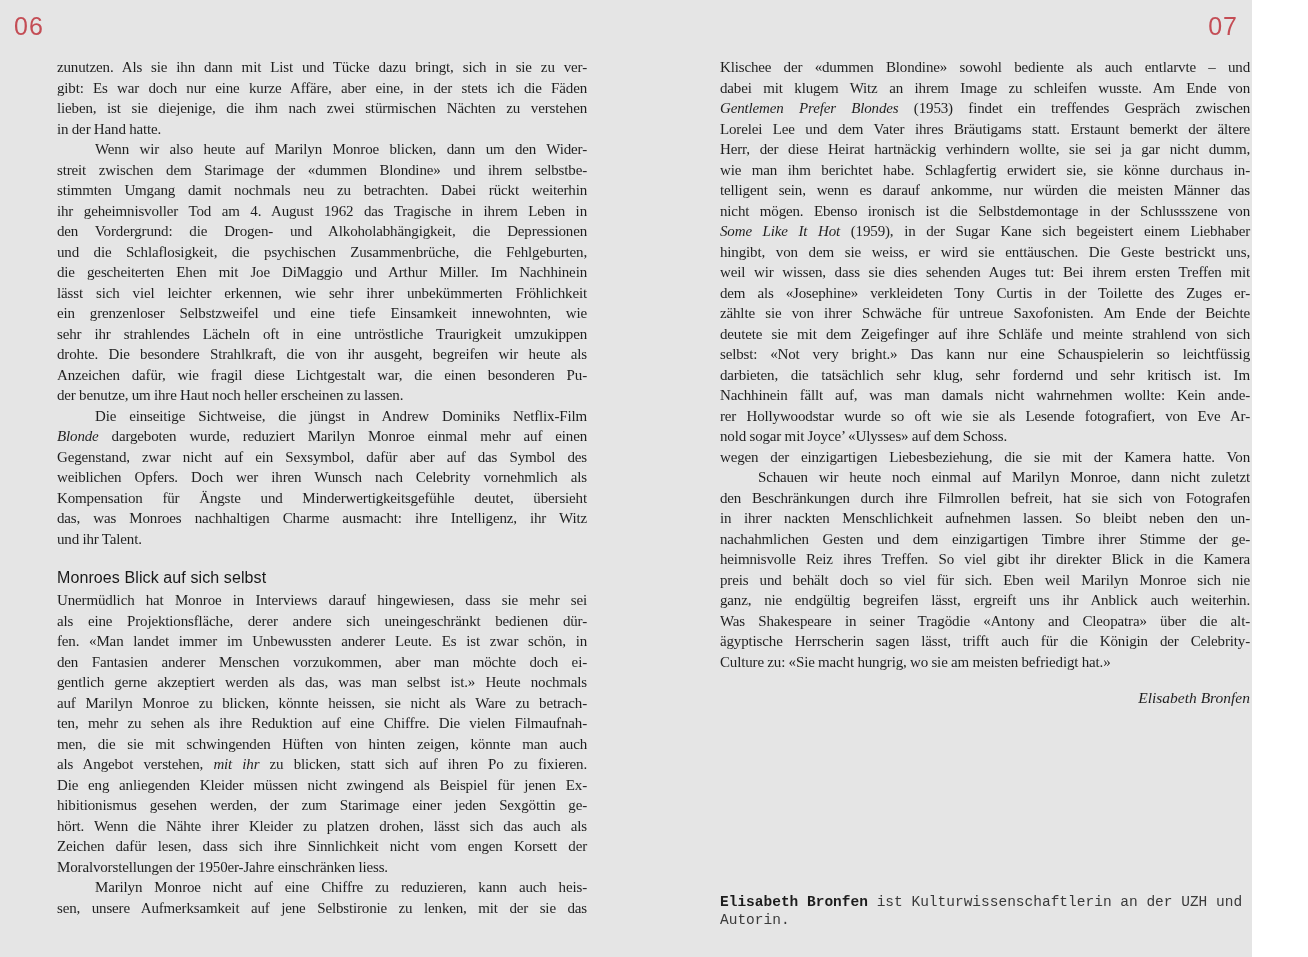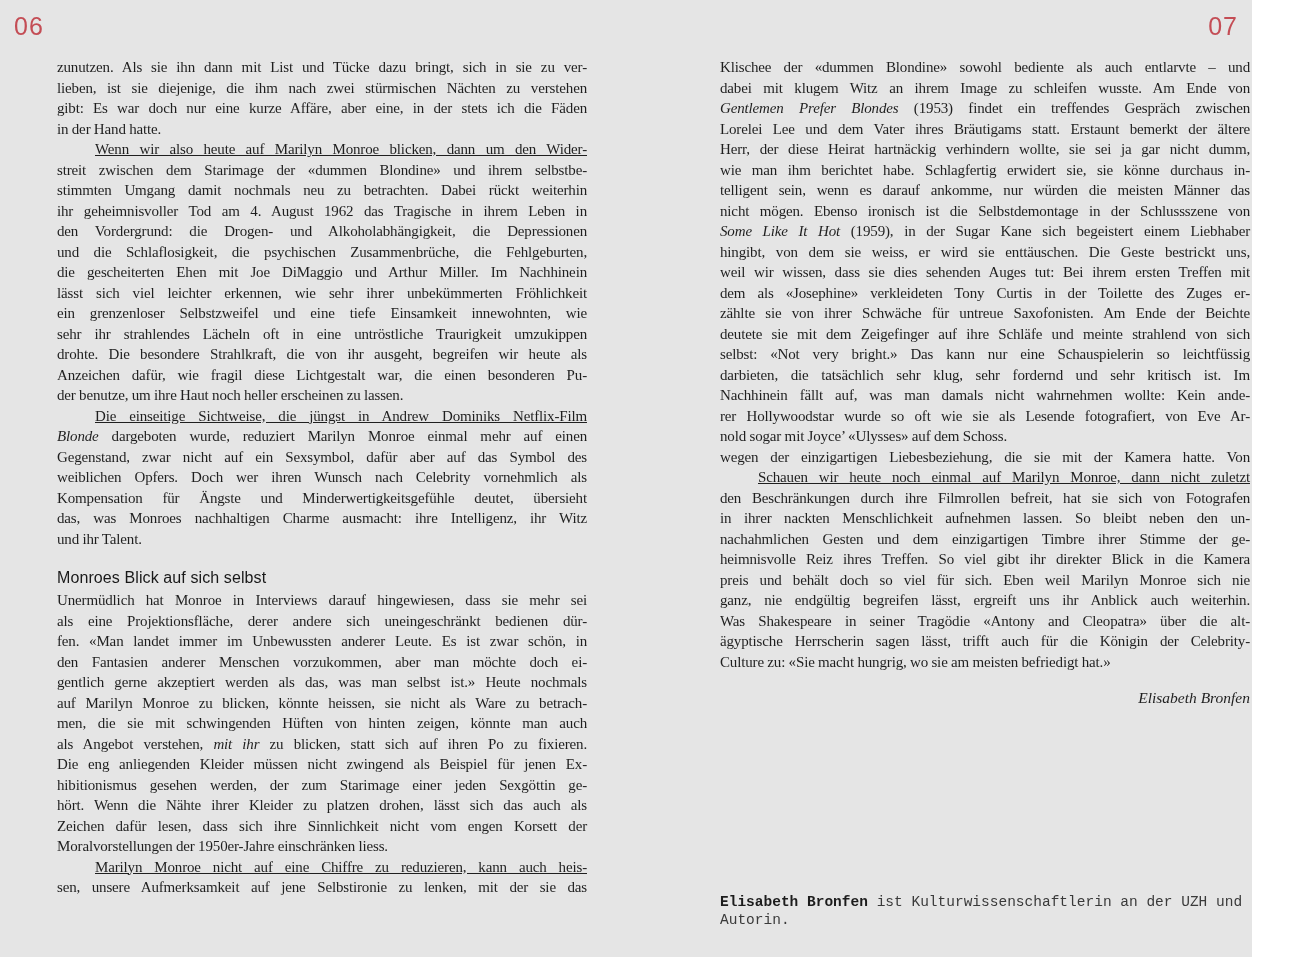--- a/index.html
+++ b/index.html
@@ -41,21 +41,21 @@
     font-size: 15px;
     line-height: 20.5px;
     height: 20.5px;
     letter-spacing: -0.15px;
     word-spacing: -0.2px;
     text-align: justify;
     text-align-last: justify;
     overflow: visible;
   }
   .line.last   { text-align-last: left; }
-  .line.indent { text-indent: 38px; text-decoration: underline; }
+  .line.indent { text-indent: 38px; }
 
   .subheading {
     margin-top: 19px;
     margin-bottom: 2px;
     font-family: "Liberation Sans", sans-serif;
     font-size: 16px;
     font-weight: 400;
     letter-spacing: 0.1px;
     color: #191919;
     line-height: 20px;
@@ -86,22 +86,22 @@
 </head>
 <body>
 
 <div class="spread">
   <div class="pagenum left">06</div>
   <div class="pagenum right">07</div>
 
   <div class="column left-col" id="left-col">
       <div class="para">
         <div class="line">zunutzen. Als sie ihn dann mit List und Tücke dazu bringt, sich in sie zu ver-</div>
+        <div class="line">gibt: Es war doch nur eine kurze Affäre, aber eine, in der stets ich die Fäden</div>
         <div class="line">lieben, ist sie diejenige, die ihm nach zwei stürmischen Nächten zu verstehen</div>
-        <div class="line">gibt: Es war doch nur eine kurze Affäre, aber eine, in der stets ich die Fäden</div>
         <div class="line last">in der Hand hatte.</div>
       </div>
       <div class="para">
         <div class="line indent">Wenn wir also heute auf Marilyn Monroe blicken, dann um den Wider-</div>
         <div class="line">streit zwischen dem Starimage der «dummen Blondine» und ihrem selbstbe-</div>
         <div class="line">stimmten Umgang damit nochmals neu zu betrachten. Dabei rückt weiterhin</div>
         <div class="line">ihr geheimnisvoller Tod am 4. August 1962 das Tragische in ihrem Leben in</div>
         <div class="line">den Vordergrund: die Drogen- und Alkoholabhängigkeit, die Depressionen</div>
         <div class="line">und die Schlaflosigkeit, die psychischen Zusammenbrüche, die Fehlgeburten,</div>
         <div class="line">die gescheiterten Ehen mit Joe DiMaggio und Arthur Miller. Im Nachhinein</div>
@@ -122,20 +122,21 @@
         <div class="line last">und ihr Talent.</div>
       </div>
       <div class="subheading">Monroes Blick auf sich selbst</div>
       <div class="para">
         <div class="line">Unermüdlich hat Monroe in Interviews darauf hingewiesen, dass sie mehr sei</div>
         <div class="line">als eine Projektionsfläche, derer andere sich uneingeschränkt bedienen dür-</div>
         <div class="line">fen. «Man landet immer im Unbewussten anderer Leute. Es ist zwar schön, in</div>
         <div class="line">den Fantasien anderer Menschen vorzukommen, aber man möchte doch ei-</div>
         <div class="line">gentlich gerne akzeptiert werden als das, was man selbst ist.» Heute nochmals</div>
         <div class="line">auf Marilyn Monroe zu blicken, könnte heissen, sie nicht als Ware zu betrach-</div>
+        <div class="line">ten, mehr zu sehen als ihre Reduktion auf eine Chiffre. Die vielen Filmaufnah-</div>
         <div class="line">men, die sie mit schwingenden Hüften von hinten zeigen, könnte man auch</div>
         <div class="line">als Angebot verstehen, <i>mit ihr</i> zu blicken, statt sich auf ihren Po zu fixieren.</div>
         <div class="line">Die eng anliegenden Kleider müssen nicht zwingend als Beispiel für jenen Ex-</div>
         <div class="line">hibitionismus gesehen werden, der zum Starimage einer jeden Sexgöttin ge-</div>
         <div class="line">hört. Wenn die Nähte ihrer Kleider zu platzen drohen, lässt sich das auch als</div>
         <div class="line">Zeichen dafür lesen, dass sich ihre Sinnlichkeit nicht vom engen Korsett der</div>
         <div class="line last">Moralvorstellungen der 1950er-Jahre einschränken liess.</div>
       </div>
       <div class="para">
         <div class="line indent">Marilyn Monroe nicht auf eine Chiffre zu reduzieren, kann auch heis-</div>

